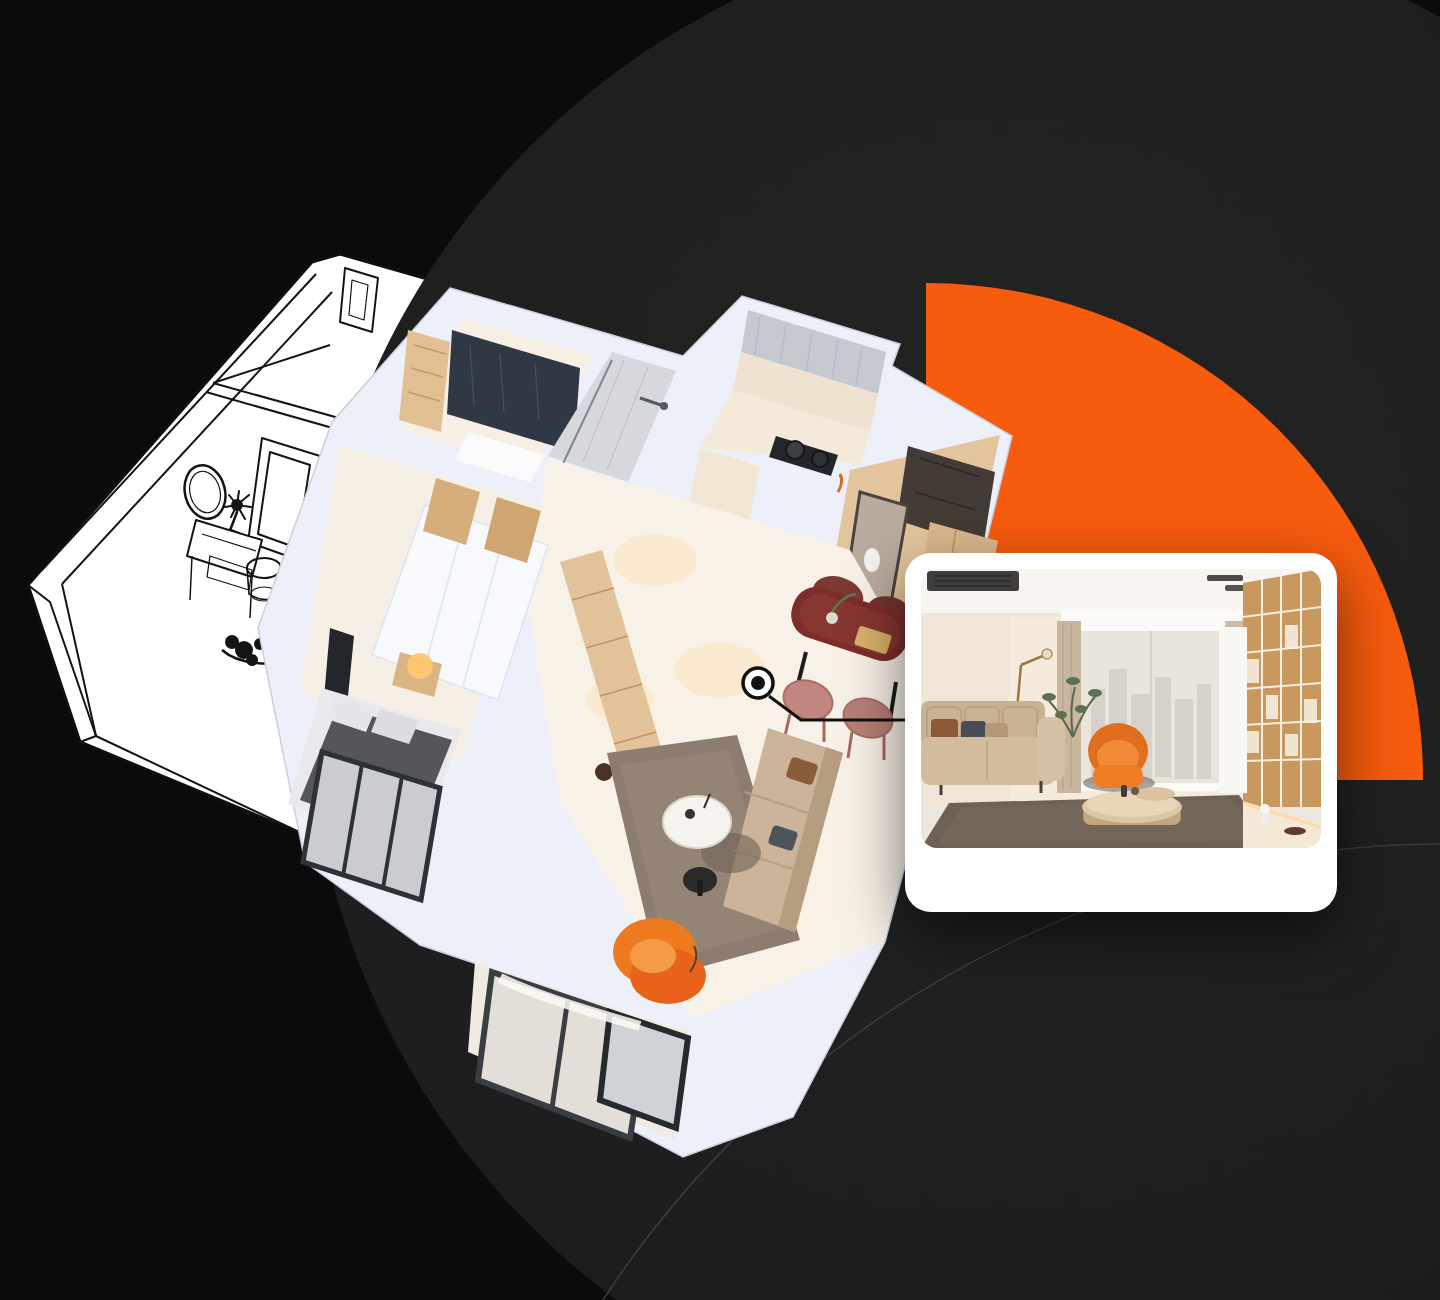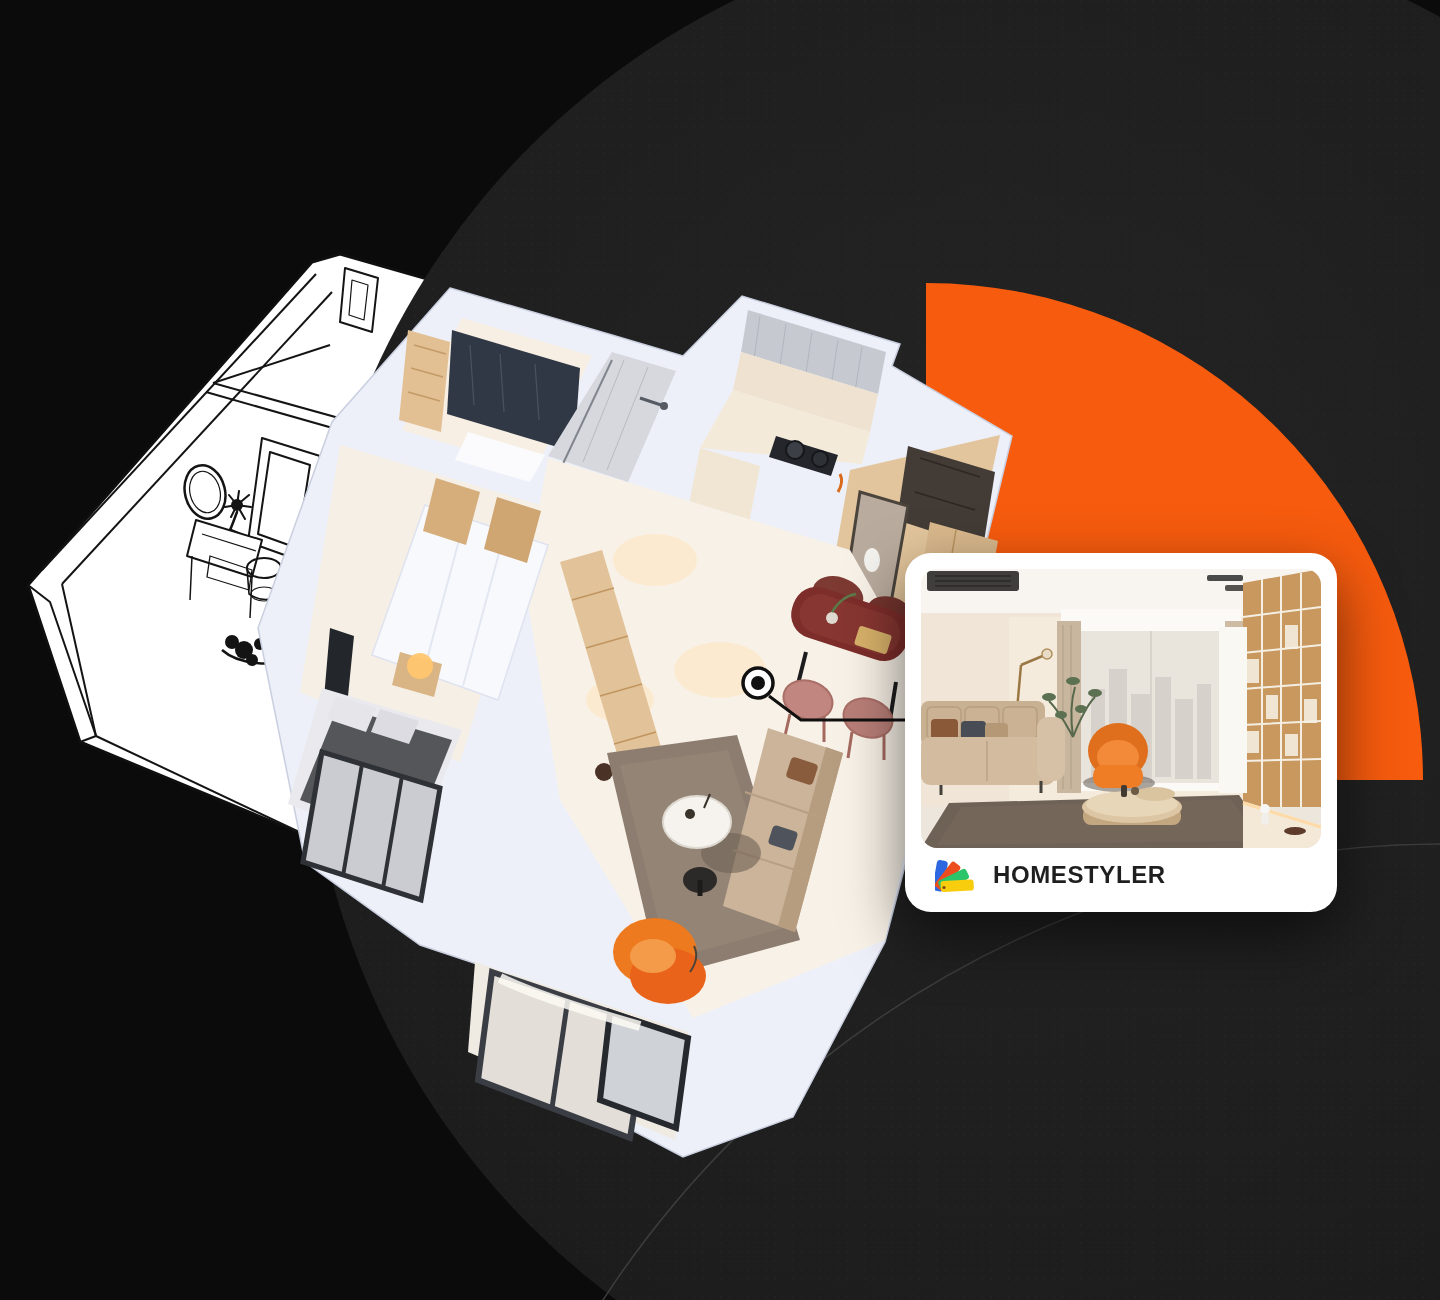--- a/index.html
+++ b/index.html
@@ -311,27 +311,15 @@
 
       <rect x="162" y="238" width="98" height="18" rx="8" fill="#c3a781"></rect>
       <ellipse cx="211" cy="238" rx="50" ry="16" fill="#dcc6a4"></ellipse>
       <ellipse cx="211" cy="235" rx="46" ry="13" fill="#e7d6b8"></ellipse>
       <ellipse cx="234" cy="225" rx="20" ry="7" fill="#d9c49f"></ellipse>
       <rect x="200" y="216" width="6" height="12" rx="2" fill="#423a30"></rect>
       <circle cx="214" cy="222" r="4" fill="#6b5a44"></circle>
     </svg>
   </div>
 
-  <div class="brand-row">
-    <svg class="brand-logo" viewBox="0 0 42 42">
-      <g>
-        <rect x="7" y="26" width="31" height="11" rx="3" transform="rotate(-80 8 37)" fill="#2E68E0"></rect>
-        <rect x="7" y="26" width="31" height="11" rx="3" transform="rotate(-52 8 37)" fill="#EB4D1E"></rect>
-        <rect x="7" y="26" width="31" height="11" rx="3" transform="rotate(-26 8 37)" fill="#2BC468"></rect>
-        <rect x="6" y="27" width="33" height="11" rx="3" transform="rotate(-3 8 37)" fill="#F7CD0E"></rect>
-        <circle cx="9" cy="33.5" r="1.6" fill="#7A4A12"></circle>
-      </g>
-    </svg>
-    <span class="brand-name">HOMESTYLER</span>
-  </div>
 </div>
 
 </div>
 
 </body></html>

